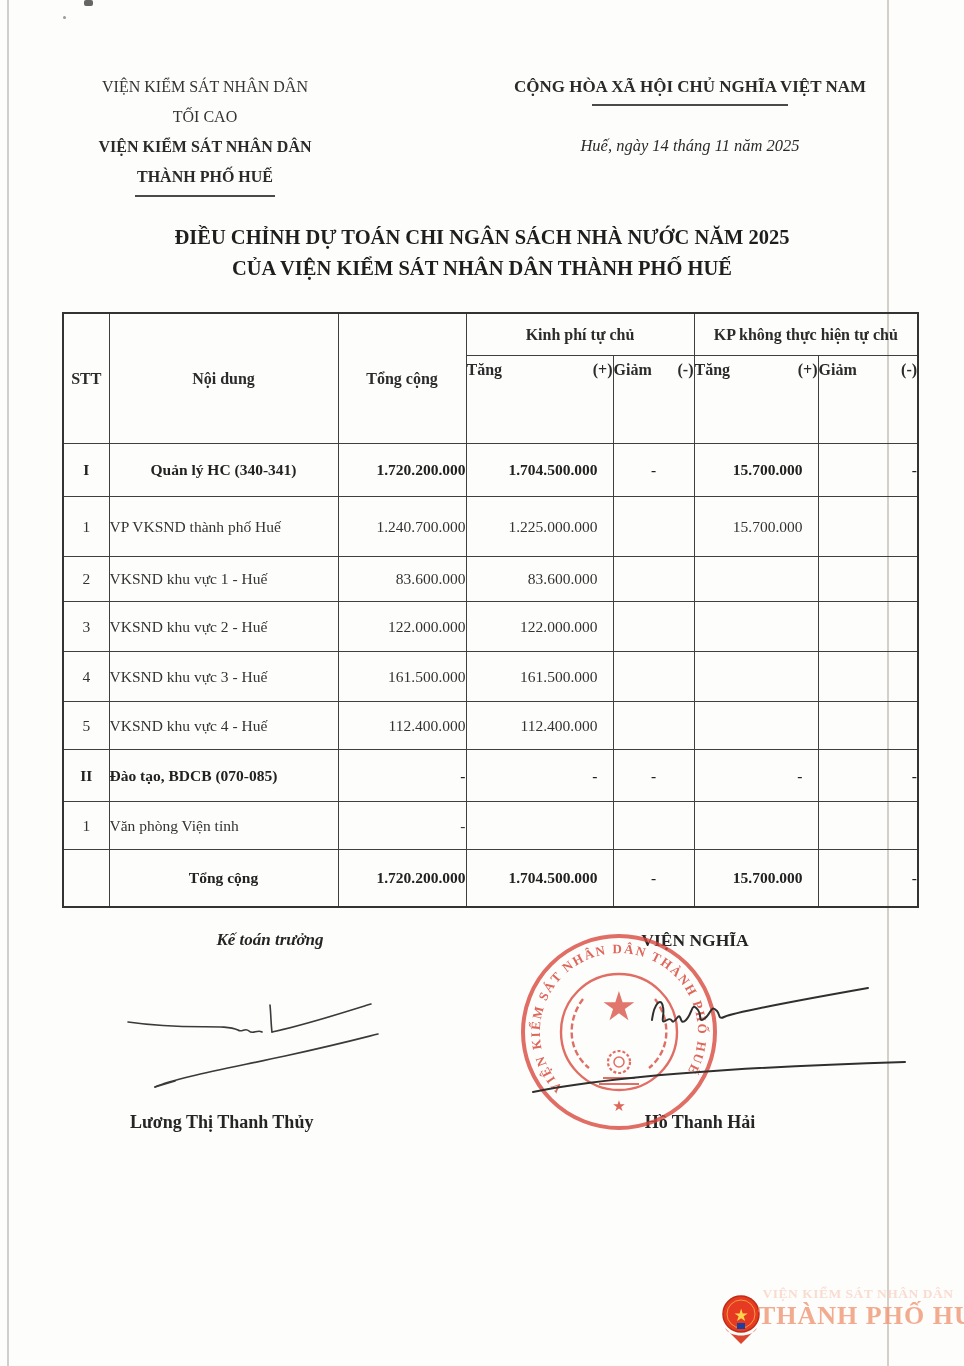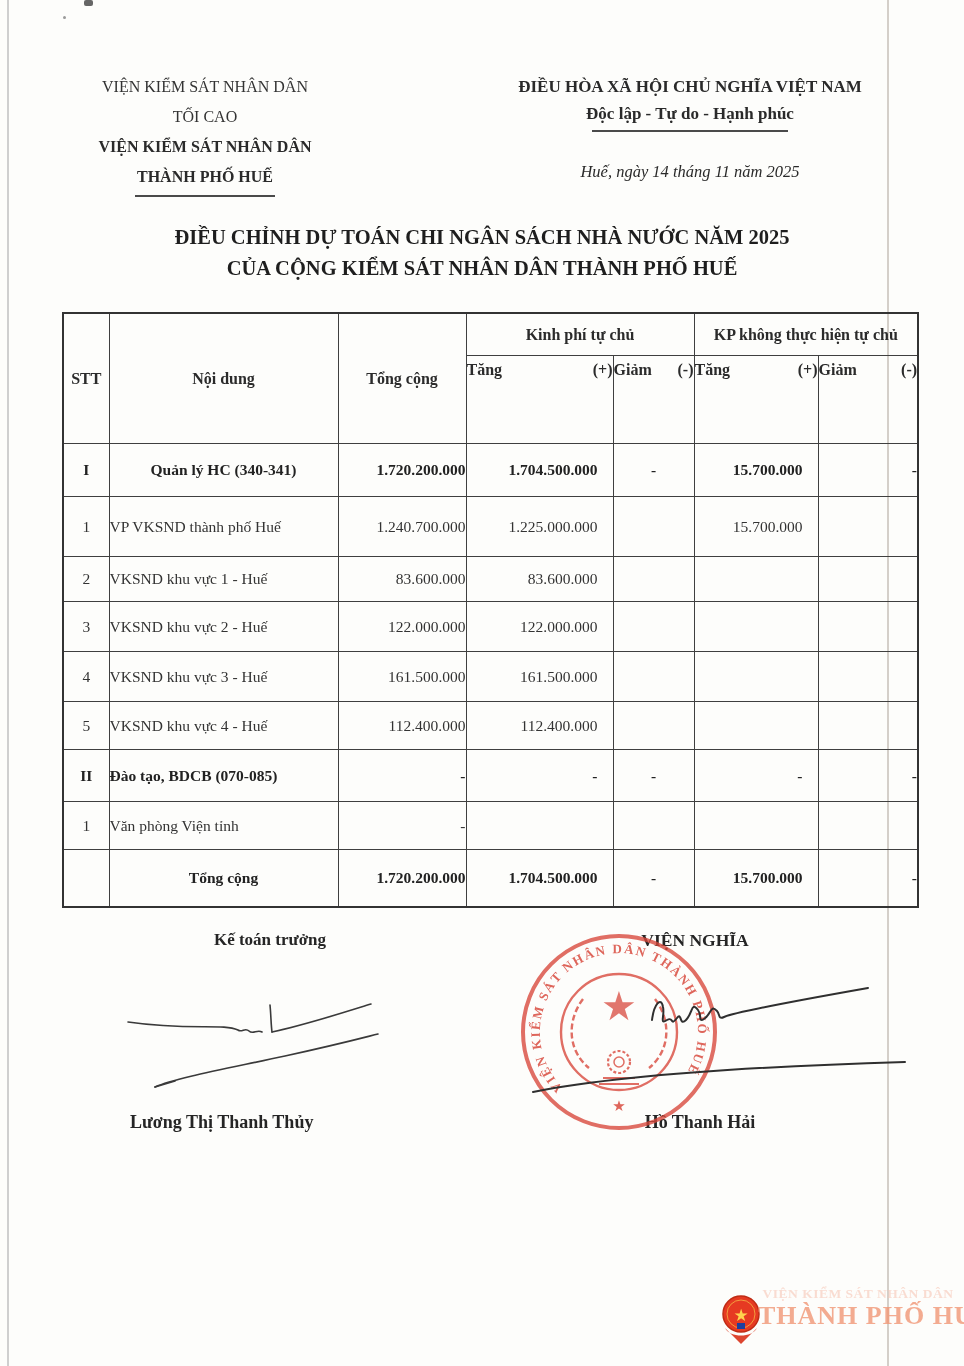--- a/index.html
+++ b/index.html
@@ -41,21 +41,21 @@
   td.c-stt{text-align:center;}
   td.c-nd{text-align:left;padding-left:6px;font-family:Liberation Serif, serif;}
   td.c-nd.center{text-align:center;padding-left:0;}
   td.c-num{text-align:right;padding-right:5px;}
   td.c-num.pad{padding-right:15px;}
   td.c-dash{text-align:center;}
   td.c-dash-r{text-align:right;padding-right:27px;}
   tr.bold td{font-weight:bold;color:#222;}
 
   
-  .sig-title-left{left:150px;top:930px;width:240px;text-align:center;font-weight:bold;font-size:17px;color:#252525;}
+  .sig-title-left{left:150px;top:930px;width:240px;text-align:center;font-weight:bold;font-size:17px;color:#252525;font-style:italic;}
   .sig-title-right{left:575px;top:930px;width:240px;text-align:center;font-weight:bold;font-size:17.5px;color:#252525;z-index:1;}
   .sig-name-left{left:130px;top:1112px;width:280px;text-align:left;font-weight:bold;font-size:18px;color:#252525;}
   .sig-name-right{left:560px;top:1112px;width:280px;text-align:center;font-weight:bold;font-size:18px;color:#252525;}
   .sig-svg{z-index:3;}
   .stamp-svg{z-index:2;opacity:.92;}
 
   
   .wm-text{left:758px;top:1286px;width:200px;text-align:center;font-weight:bold;white-space:nowrap;z-index:0;}
   .wm-l1{font-size:13.5px;letter-spacing:.5px;color:rgba(246,198,182,.6);}
   .wm-l2{font-size:26px;line-height:28px;letter-spacing:1px;color:rgba(240,150,118,.8);}
@@ -71,29 +71,28 @@
   <div class="abs speck2"></div>
 
   <div class="abs org-block">
     <div>VIỆN KIỂM SÁT NHÂN DÂN</div>
     <div>TỐI CAO</div>
     <div class="b">VIỆN KIỂM SÁT NHÂN DÂN</div>
     <div class="b"><span class="org-underline">THÀNH PHỐ HUẾ</span></div>
   </div>
 
   <div class="abs national-block">
-    <div class="l1">ĐIỀU HÒA XÃ HỘI CHỦ NGHĨA VIỆT NAM</div>
-    <div class="l2">Độc lập - Tự do - Hạnh phúc</div>
+    <div class="l1">CỘNG HÒA XÃ HỘI CHỦ NGHĨA VIỆT NAM</div>
     <div class="national-rule"></div>
     <div class="dateline">Huế, ngày 14 tháng 11 năm 2025</div>
   </div>
 
   <div class="abs title-block">
     <div>ĐIỀU CHỈNH DỰ TOÁN CHI NGÂN SÁCH NHÀ NƯỚC NĂM 2025</div>
-    <div>CỦA CỘNG KIỂM SÁT NHÂN DÂN THÀNH PHỐ HUẾ</div>
+    <div>CỦA VIỆN KIỂM SÁT NHÂN DÂN THÀNH PHỐ HUẾ</div>
   </div>
 
   <table class="main">
     <colgroup>
       <col style="width:46px">
         <col style="width:229px">
         <col style="width:128px">
       <col style="width:147px">
         <col style="width:81px">
         <col style="width:124px">

